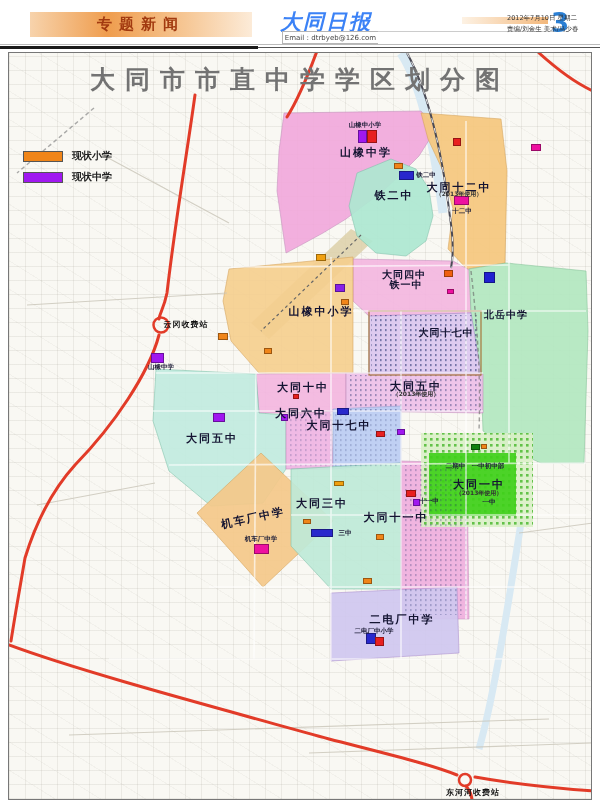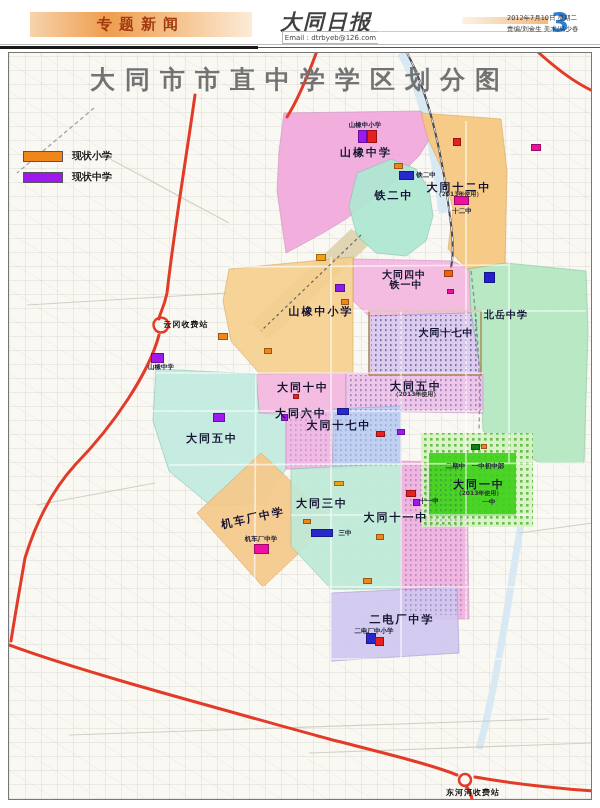--- a/index.html
+++ b/index.html
@@ -5,21 +5,21 @@
   html,body{margin:0;padding:0;background:#e8e8e8;}
   *{box-sizing:border-box;font-family:"DejaVu Sans",sans-serif;}
   .page{position:relative;width:600px;height:808px;background:#ffffff;overflow:hidden;}
 
   
   .sec-banner{position:absolute;left:30px;top:12px;width:222px;height:25px;
     background:linear-gradient(90deg,#f7d3ac 0%,#ef9d4e 35%,#f6c795 70%,#fcebd8 100%);
     display:flex;align-items:center;justify-content:center;}
   .sec-banner span{color:#a23a10;font-weight:bold;font-size:15px;letter-spacing:7px;}
   .masthead{position:absolute;left:266px;top:8px;width:120px;text-align:center;
-    color:#404040;font-weight:bold;font-size:21px;letter-spacing:2px;
+    color:#3b82f6;font-weight:bold;font-size:21px;letter-spacing:2px;
     font-family:Liberation Serif, serif;font-style:italic;}
   .email-box{position:absolute;left:282px;top:31px;width:96px;height:13px;
     border:1px solid #b5b5b5;border-right:none;background:#fff;
     font-size:7px;color:#444;display:flex;align-items:center;justify-content:center;}
   .mast-rule{position:absolute;left:378px;top:31px;width:180px;height:1px;background:#cccccc;}
   .pg-bar{position:absolute;left:462px;top:17px;width:86px;height:7px;
     background:linear-gradient(90deg,#fdf2e4,#f3b87c);}
   .pg-num{position:absolute;left:551px;top:8px;color:#2a7fd4;font-weight:bold;font-size:26px;}
   .hd-right{position:absolute;right:3px;top:13px;width:90px;text-align:left;
     font-size:6.5px;color:#333;line-height:11px;}

